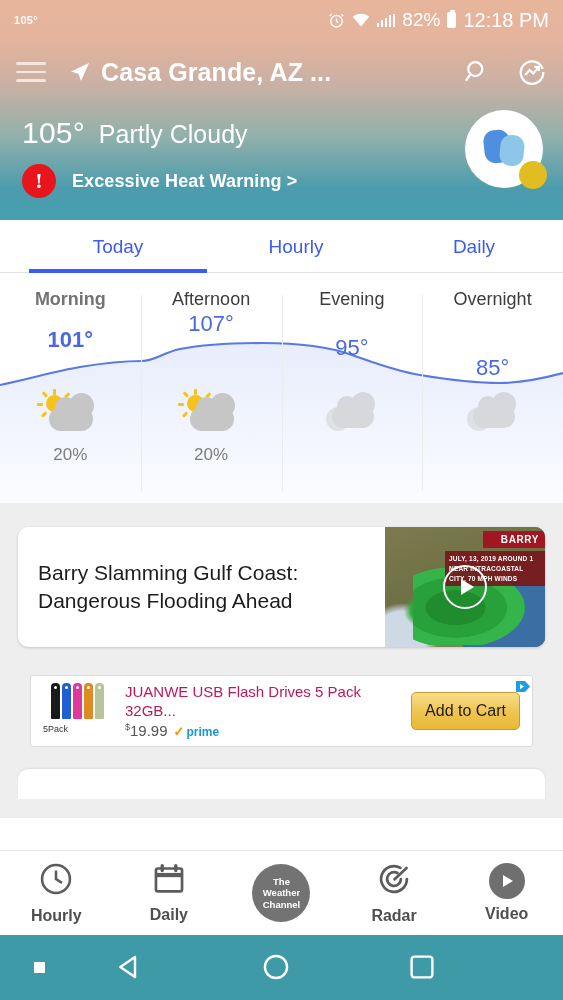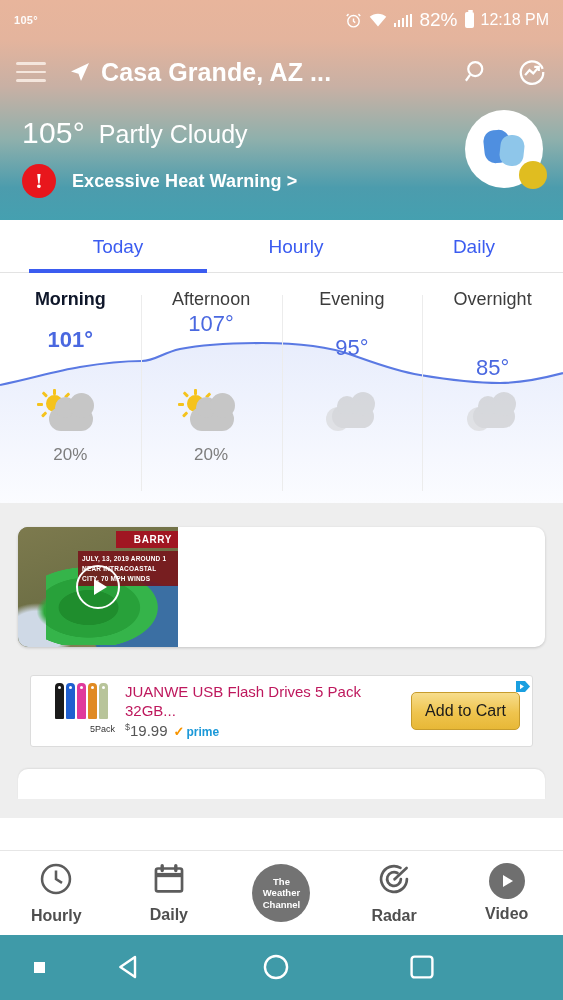--- a/index.html
+++ b/index.html
@@ -14,21 +14,21 @@
   
   .statusbar {
     position: relative; height: 40px;
     background: linear-gradient(180deg,#e8b59c 0%, #e4b49d 100%);
     display: flex; align-items: center; justify-content: space-between;
     padding: 0 14px; color: #ffffff;
   }
   .sb-temp { font-size: 11px; font-weight: 700; letter-spacing: .3px; opacity: .95; }
   .sb-right { display: flex; align-items: center; gap: 7px; font-size: 19px; }
   .sb-right .pct { font-size: 19px; }
-  .sb-clock { font-size: 16px; }
+  .sb-clock { font-size: 20px; }
   .ico { display: inline-block; line-height: 0; }
   .bars { display:flex; align-items:flex-end; gap:1.5px; height:13px;}
   .bars i { display:block; width:2.5px; background:#fff; }
   .bars i:nth-child(1){height:4px}
   .bars i:nth-child(2){height:6.5px}
   .bars i:nth-child(3){height:9px}
   .bars i:nth-child(4){height:11.5px}
   .bars i:nth-child(5){height:13px}
   .batt { width:9px;height:16px;border:1.6px solid #fff;border-radius:1.5px;position:relative;background:#fff;}
   .batt:before{content:"";position:absolute;top:-3.5px;left:2px;width:5px;height:2.4px;background:#fff;border-radius:1px;}
@@ -67,21 +67,21 @@
   .tabs { display:flex; background:#fff; border-bottom:1px solid #e3e3e3;padding-left:29px; }
   .tab { flex:1; text-align:center; padding: 16px 0 14px; font-size:19px; color:#3b5cf0; position:relative; cursor:pointer;}
   .tab.active::after { content:""; position:absolute; left:0; right:0; bottom:-1px; height:4px; background:#3b5cf0; }
 
   
   .forecast { position:relative; background:#fff; height:230px; }
   .fc-cols { position:absolute; inset:0; display:flex; }
   .fc-col { flex:1; position:relative; display:flex; flex-direction:column; align-items:center; }
   .fc-col + .fc-col::before { content:""; position:absolute; left:0; top:22px; bottom:12px; width:1px; background:#ececec; }
   .fc-label { font-size:18px; color:#3c3c3c; margin-top:16px; }
-  .fc-col.is-current .fc-label { font-weight:700; color:#0f172a; }
+  .fc-col.is-current .fc-label { font-weight:700; color:#737373; }
   .fc-temp { font-size:22px; font-weight:700; color:#4a68e0; position:absolute; }
   .fc-col:nth-child(1) .fc-temp { top:54px; }
   .fc-col:nth-child(2) .fc-temp { top:38px; font-weight:400;}
   .fc-col:nth-child(3) .fc-temp { top:62px; font-weight:400;}
   .fc-col:nth-child(4) .fc-temp { top:82px; font-weight:400;}
   .fc-icon { position:absolute; top:120px; width:60px; height:48px; }
   .fc-pop { position:absolute; top:172px; font-size:17px; color:#7d7d7d; }
   .curve { position:absolute; left:0; top:0; width:563px; height:230px; pointer-events:none; }
 
   
@@ -127,21 +127,21 @@
      font-size:6.5px; line-height:1.5; padding:3px 4px; font-weight:700; letter-spacing:.2px; max-width:100px; }
   .thumb-play { position:absolute; left:50%; top:50%; transform:translate(-50%,-50%);
      width:44px; height:44px; border-radius:50%; border:2.5px solid #fff; display:flex; align-items:center; justify-content:center; }
   .thumb-play i { display:block; width:0; height:0; border-left:13px solid #fff; border-top:8px solid transparent; border-bottom:8px solid transparent; margin-left:4px; }
 
   
   .ad {
     margin: 28px 30px 0; background:#fff; border:1px solid #dcdcdc; border-radius:3px;
     display:flex; align-items:center; padding:10px 12px; position:relative; height:72px;
   }
-  .ad-img { width:72px; height:56px; position:relative; flex:none; display:flex; flex-direction:column; align-items:flex-end;}
+  .ad-img { width:72px; height:56px; position:relative; flex:none; display:flex; flex-direction:column; align-items:flex-start;}
   .usbs { position:relative; width:68px; height:40px; display:flex; gap:2px; justify-content:center; align-items:flex-start;}
   .usb { width:9px; height:36px; border-radius:4px 4px 1px 1px; position:relative; }
   .usb:after { content:""; position:absolute; left:3px; top:3px; width:3px; height:3px; background:#fff; border-radius:50%; }
   .ad-img-label { font-size:9px; color:#333; margin-top:1px; }
   .ad-text { flex:1; padding:0 10px; min-width:0; }
   .ad-title { font-size:15px; line-height:1.25; color:#be185d; }
   .ad-price-row { display:flex; align-items:baseline; gap:6px; margin-top:2px; }
   .ad-price { font-size:15px; color:#555; }
   .ad-price sup { font-size:9px; }
   .prime { font-size:12px; font-weight:700; color:#1a98d8; display:flex; align-items:center; gap:2px;}
@@ -329,20 +329,21 @@
             </div>
         </div>
         <div class="fc-pop"></div>
       </div>
     </div>
   </div>
 
   <div class="body-scroll">
 
     <div class="card">
+      <div class="card-title">Barry Slamming Gulf Coast: Dangerous Flooding Ahead</div>
       <div class="card-thumb">
         <span class="thumb-land"></span>
         <span class="thumb-water"></span>
         <span class="thumb-cloudwhite"></span>
         <span class="thumb-storm2"></span>
         <span class="thumb-storm"></span>
         <span class="thumb-banner">BARRY</span>
         <span class="thumb-ovl">JULY, 13, 2019 AROUND 1 NEAR INTRACOASTAL CITY, 70 MPH WINDS</span>
         <span class="thumb-play">
             <i></i>

